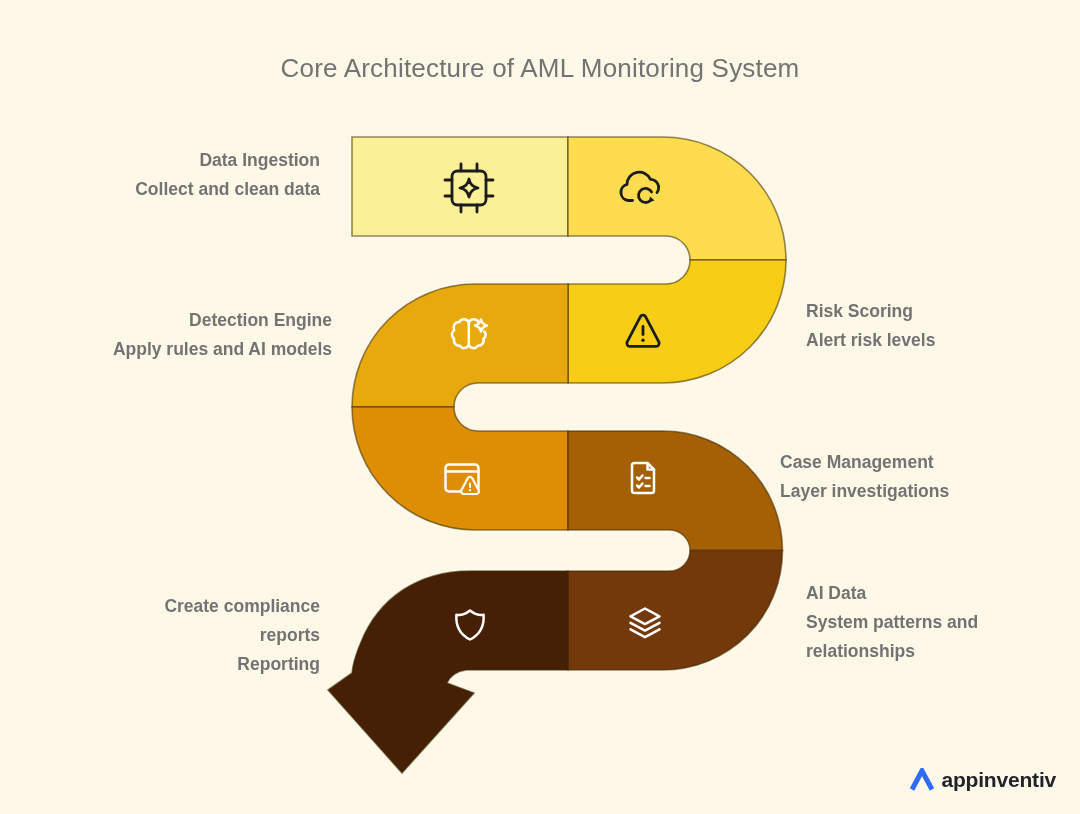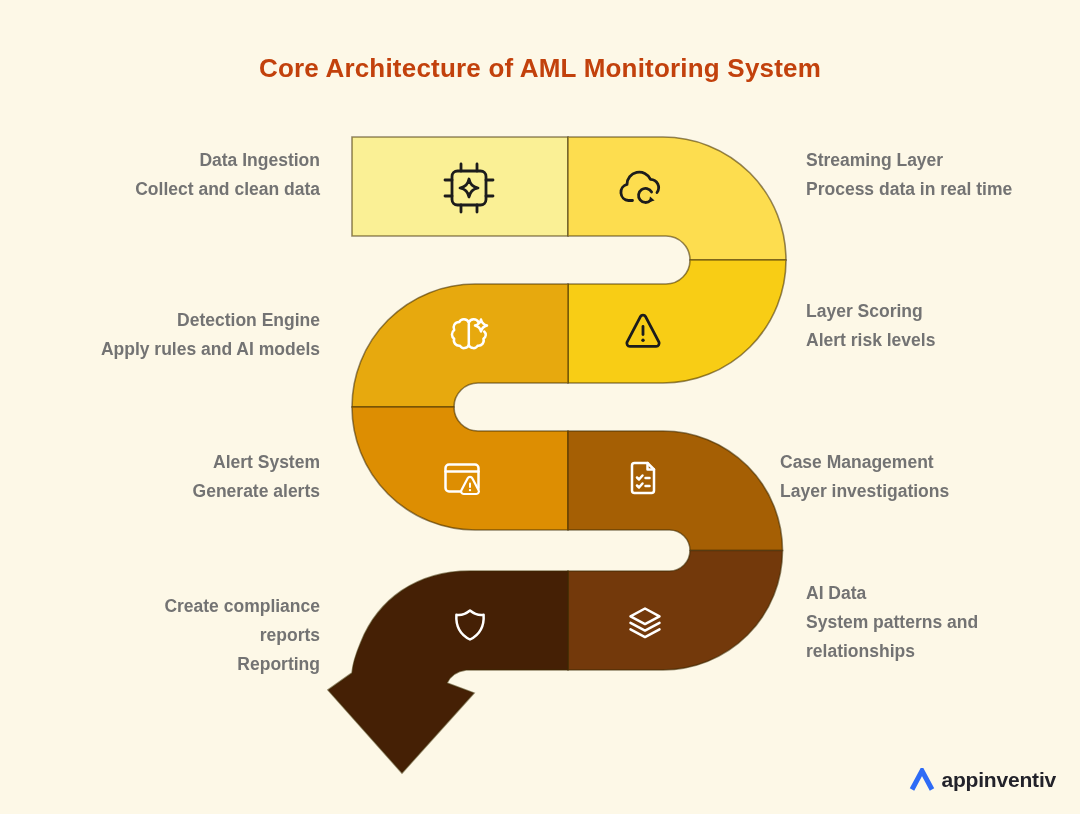--- a/index.html
+++ b/index.html
@@ -1,19 +1,19 @@
 <!DOCTYPE html>
 <html><head>
 <meta charset="utf-8">
 <style>
   html,body{margin:0;padding:0;}
   body{font-family:"Liberation Sans",sans-serif;}
   .canvas{position:relative;width:1080px;height:814px;background:#FDF8E7;overflow:hidden;}
   .page-title{position:absolute;top:53px;left:0;width:100%;text-align:center;
-    font-size:26px;font-weight:700;color:#c2410c;letter-spacing:0.2px;}
+    font-size:26px;font-weight:400;color:#737373;letter-spacing:0.2px;}
   .diagram-svg{position:absolute;top:0;left:0;}
   .lbl{position:absolute;font-size:17.5px;font-weight:600;line-height:29px;color:#737373;}
   .lbl.left{text-align:right;}
   .lbl.right{text-align:left;}
   .logo{position:absolute;right:24px;bottom:22px;display:flex;align-items:center;gap:7px;}
   .logo-text{font-size:21px;font-weight:600;color:#22222A;letter-spacing:-0.2px;}
 </style>
 </head>
 <body>
 
@@ -87,39 +87,31 @@
       <path d="M0 -13.5L14.5 -5.7L0 2.1L-14.5 -5.7Z"></path>
       <path d="M-14.5 0.8L0 8.6L14.5 0.8"></path>
       <path d="M-14.5 7.3L0 15.1L14.5 7.3"></path>
     </g>
   </svg>
 
   <div class="lbl left" style="left:60px;top:146px;width:260px;">
     <div>Data Ingestion</div>
     <div>Collect and clean data</div>
   </div>
-  <div class="lbl left" style="left:60px;top:306px;width:260px;">
+  <div class="lbl left" style="left:72px;top:306px;width:260px;">
     <div>Detection Engine</div>
     <div>Apply rules and AI models</div>
-  </div>
-  <div class="lbl left" style="left:60px;top:448px;width:260px;">
-    <div>Alert System</div>
-    <div>Generate alerts</div>
   </div>
   <div class="lbl left" style="left:130px;top:592px;width:190px;">
     <div>Create compliance reports</div>
     <div>Reporting</div>
   </div>
 
-  <div class="lbl right" style="left:806px;top:146px;width:260px;">
-    <div>Streaming Layer</div>
-    <div>Process data in real time</div>
-  </div>
   <div class="lbl right" style="left:806px;top:297px;width:260px;">
-    <div>Layer Scoring</div>
+    <div>Risk Scoring</div>
     <div>Alert risk levels</div>
   </div>
   <div class="lbl right" style="left:780px;top:448px;width:260px;">
     <div>Case Management</div>
     <div>Layer investigations</div>
   </div>
   <div class="lbl right" style="left:806px;top:579px;width:186px;">
     <div>AI Data</div>
     <div>System patterns and relationships</div>
   </div>

